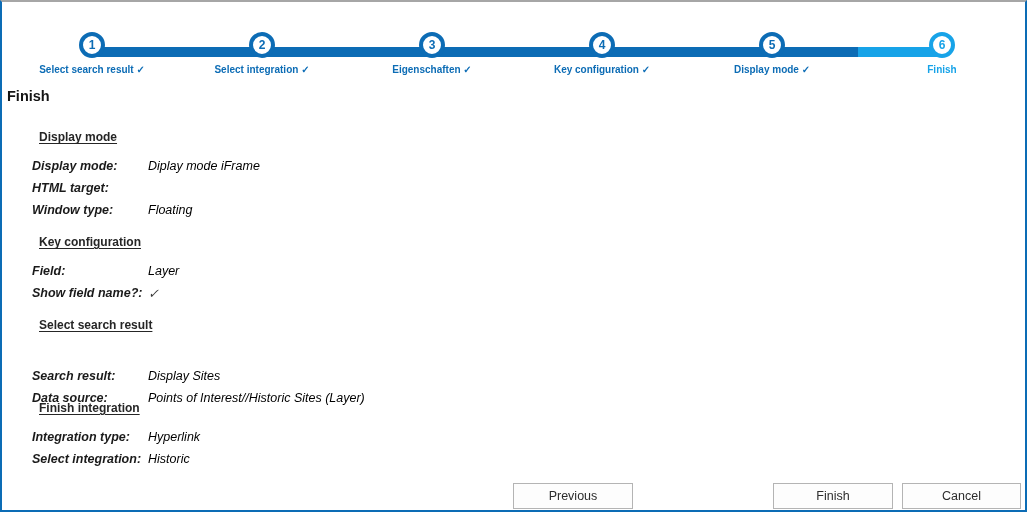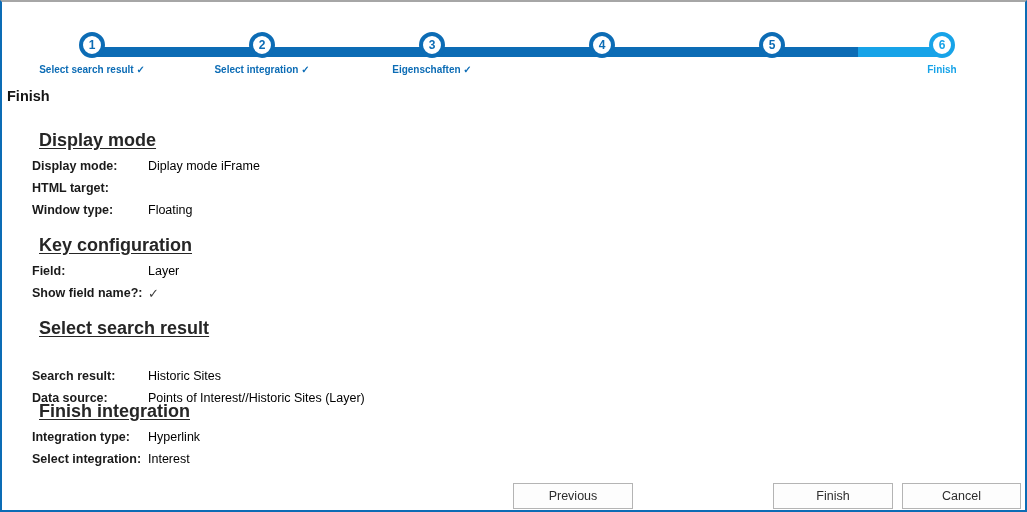--- a/index.html
+++ b/index.html
@@ -116,32 +116,33 @@
   }
   .section {
     position: absolute;
     left: 0;
     width: 1023px;
   }
   .section-title {
     position: absolute;
     left: 26px;
     top: 0;
-    font-size: 18px;
+    font-size: 12px;
     font-weight: bold;
     color: #262626;
     text-decoration: underline;
     text-underline-offset: 2px;
     padding-left: 11px;
   }
   .row {
     position: absolute;
     left: 0;
     width: 1023px;
     height: 22px;
+    font-style: italic;
   }
   .row-label {
     position: absolute;
     left: 30px;
     top: 0;
     font-size: 12.5px;
     font-weight: bold;
     color: #1a1a1a;
     white-space: nowrap;
   }
@@ -202,23 +203,25 @@
     <div class="step" style="left:260px;">
       <span class="step-circle">2</span>
       <span class="step-label">Select integration ✓</span>
     </div>
     <div class="step" style="left:430px;">
       <span class="step-circle">3</span>
       <span class="step-label">Eigenschaften ✓</span>
     </div>
     <div class="step" style="left:600px;">
       <span class="step-circle">4</span>
+      <span class="step-label">Key configuration ✓</span>
     </div>
     <div class="step" style="left:770px;">
       <span class="step-circle">5</span>
+      <span class="step-label">Display mode ✓</span>
     </div>
     <div class="step light" style="left:940px;">
       <span class="step-circle">6</span>
       <span class="step-label">Finish</span>
     </div>
   </div>
 
   <div id="content">
 
     <div id="page-heading">Finish</div>
@@ -252,33 +255,33 @@
     </div>
 
     <div class="section" style="top:230px;">
       <div class="section-title">Select search result</div>
       <div class="row" style="top:29px;margin-top:44px;">
         <span class="row-label">Data source:</span>
         <span class="row-value">Points of Interest//Historic Sites (Layer)</span>
       </div>
       <div class="row" style="top:51px;text-align:right;">
         <span class="row-label">Search result:</span>
-        <span class="row-value">Historic Sites</span>
+        <span class="row-value">Display Sites</span>
       </div>
     </div>
 
     <div class="section" style="top:313px;">
       <div class="section-title">Finish integration</div>
       <div class="row" style="top:29px;">
         <span class="row-label">Integration type:</span>
         <span class="row-value">Hyperlink</span>
       </div>
       <div class="row" style="top:51px;">
         <span class="row-label">Select integration:</span>
-        <span class="row-value">Interest</span>
+        <span class="row-value">Historic</span>
       </div>
     </div>
 
   </div>
 
   <div id="button-bar">
     <button class="btn" id="btn-previous">Previous</button>
     <button class="btn" id="btn-finish">Finish</button>
     <button class="btn" id="btn-cancel">Cancel</button>
   </div>

